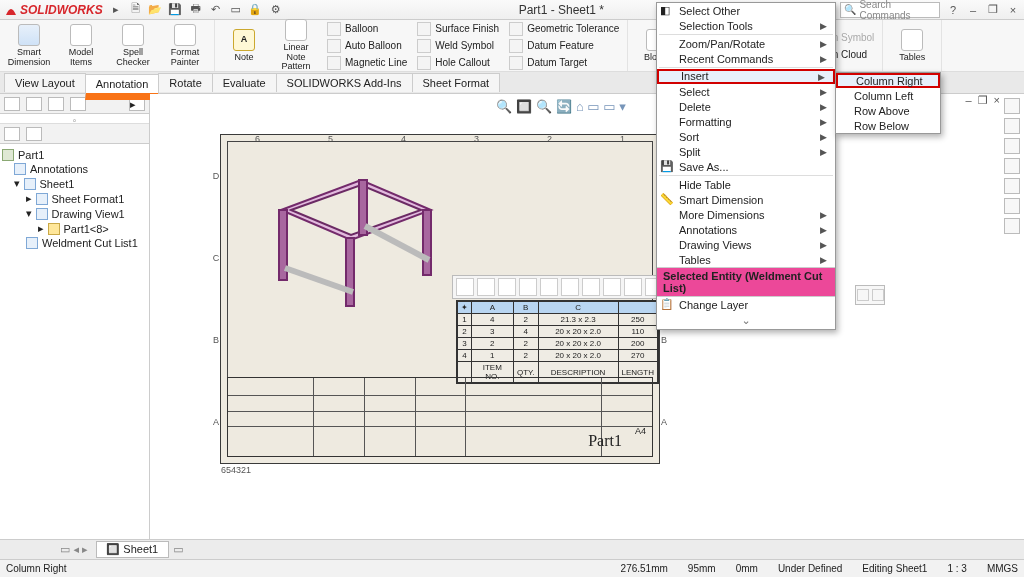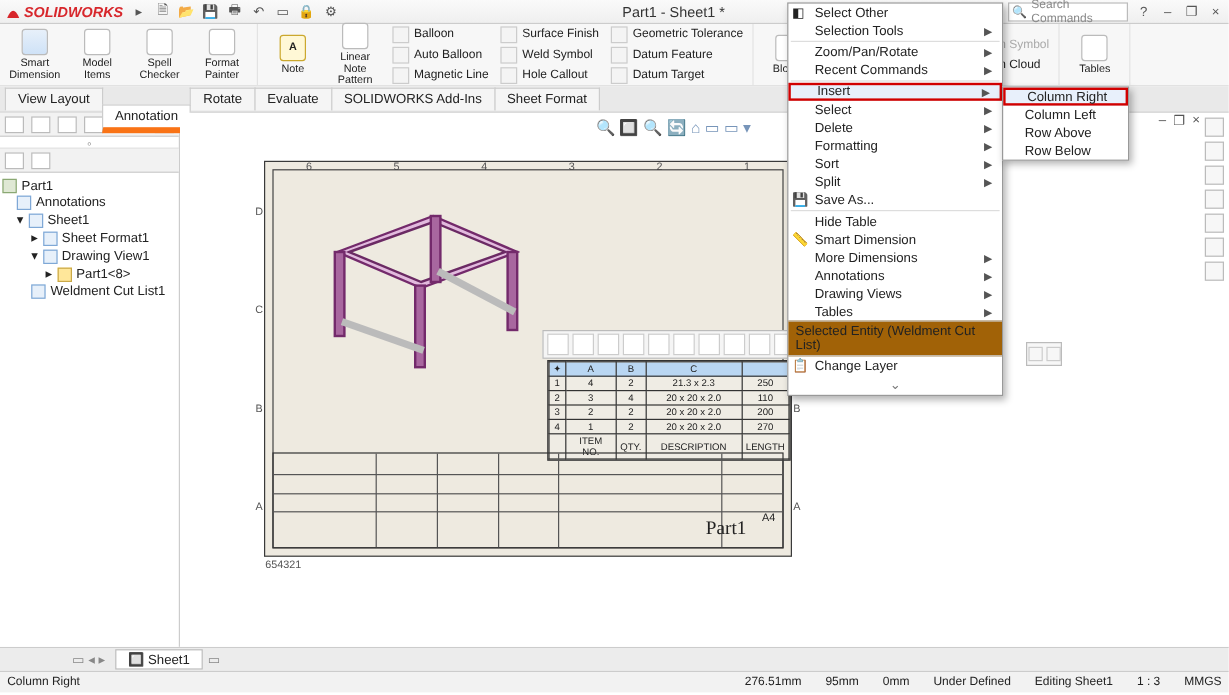--- a/index.html
+++ b/index.html
@@ -15,21 +15,21 @@
   .rgroup{display:flex;align-items:center;padding:0 6px;border-right:1px solid #e3e3e3;gap:6px;}
   .rbig{display:flex;flex-direction:column;align-items:center;justify-content:center;width:46px;font-size:9px;text-align:center;line-height:1.05;gap:2px;}
   .ricon{width:22px;height:22px;background:#fff;border:1px solid #bbb;border-radius:3px;}
   .ricon.bl{background:linear-gradient(#e7f0fa,#cfe2f7);}
   .rsmallcol{display:flex;flex-direction:column;gap:1px;}
   .rsmall{display:flex;align-items:center;gap:4px;height:16px;font-size:10px;padding:0 2px;}
   .rsico{width:14px;height:14px;border:1px solid #ccc;background:#f4f4f4;}
   
   .tabstrip{height:22px;background:#e9e9e9;border-bottom:1px solid #ccc;display:flex;align-items:center;padding-left:4px;}
   .tab{padding:3px 10px;font-size:11px;border:1px solid #ccc;border-bottom:none;background:#f5f5f5;margin-right:-1px;}
-  .tab.active{background:#fff;border-bottom:5px solid #f97316;position:relative;top:16px;}
+  .tab.active{background:#fff;border-bottom:7px solid #f97316;position:relative;top:4px;}
   
   .main{display:flex;height:445px;}
   .leftpanel{width:150px;border-right:1px solid #ccc;background:#fff;display:flex;flex-direction:column;}
   .lp-tabs{height:20px;background:#f2f2f2;border-bottom:1px solid #ccc;display:flex;align-items:center;gap:6px;padding:0 4px;}
   .lp-tabs span{width:16px;height:14px;border:1px solid #bbb;background:#fff;}
   .tree{flex:1;padding:4px 2px;font-size:11px;}
   .tree-item{display:flex;align-items:center;gap:4px;padding:1px 0;}
   .tree-ind1{padding-left:12px;} .tree-ind2{padding-left:24px;} .tree-ind3{padding-left:36px;}
   .tico{width:12px;height:12px;background:#e7f0fa;border:1px solid #7fa8d6;}
   .tico.y{background:#ffe79a;border-color:#caa948;}
@@ -58,21 +58,21 @@
   .titleblock .a4{position:absolute;right:6px;bottom:20px;font-size:9px;}
   .titleblock .grid{position:absolute;inset:0;}
   .tb-line-v{position:absolute;top:0;bottom:0;border-left:1px solid #555;}
   .tb-line-h{position:absolute;left:0;right:0;border-top:1px solid #555;}
   
   .ctxmenu{position:absolute;top:2px;left:656px;width:180px;background:#fff;border:1px solid #999;box-shadow:2px 3px 6px rgba(0,0,0,.3);z-index:10;}
   .ctx-item{display:flex;align-items:center;height:15px;padding:0 8px 0 22px;font-size:11px;position:relative;}
   .ctx-item .arrow{margin-left:auto;font-size:9px;color:#555;}
   .ctx-sep{height:1px;background:#ddd;margin:1px 2px;}
   .ctx-ico{position:absolute;left:3px;width:14px;height:14px;}
-  .ctx-section{font-weight:normal;background:#a16207;padding:2px 6px;font-size:11px;border-top:1px solid #ccc;border-bottom:1px solid #ccc;}
+  .ctx-section{font-weight:bold;background:#ec4899;padding:2px 6px;font-size:11px;border-top:1px solid #ccc;border-bottom:1px solid #ccc;}
   .ctx-highlight{border:2px solid #d10000;align-items:flex-end;}
   .submenu{position:absolute;top:72px;left:835px;width:106px;background:#fff;border:1px solid #999;box-shadow:2px 3px 6px rgba(0,0,0,.3);z-index:11;}
   .sub-item{height:15px;display:flex;align-items:center;padding:0 8px 0 18px;font-size:11px;}
   .sub-item.hl{border:2px solid #d10000;}
   
   .sidetb{position:absolute;right:2px;top:98px;width:18px;display:flex;flex-direction:column;gap:4px;}
   .sidetb span{width:16px;height:16px;border:1px solid #bbb;background:#f7f7f7;}
   
   .floatfmt{position:absolute;left:855px;top:285px;width:30px;height:20px;border:1px solid #bbb;background:#f7f7f7;display:flex;align-items:center;justify-content:center;gap:3px;}
   .floatfmt span{width:12px;height:12px;border:1px solid #ccc;}

